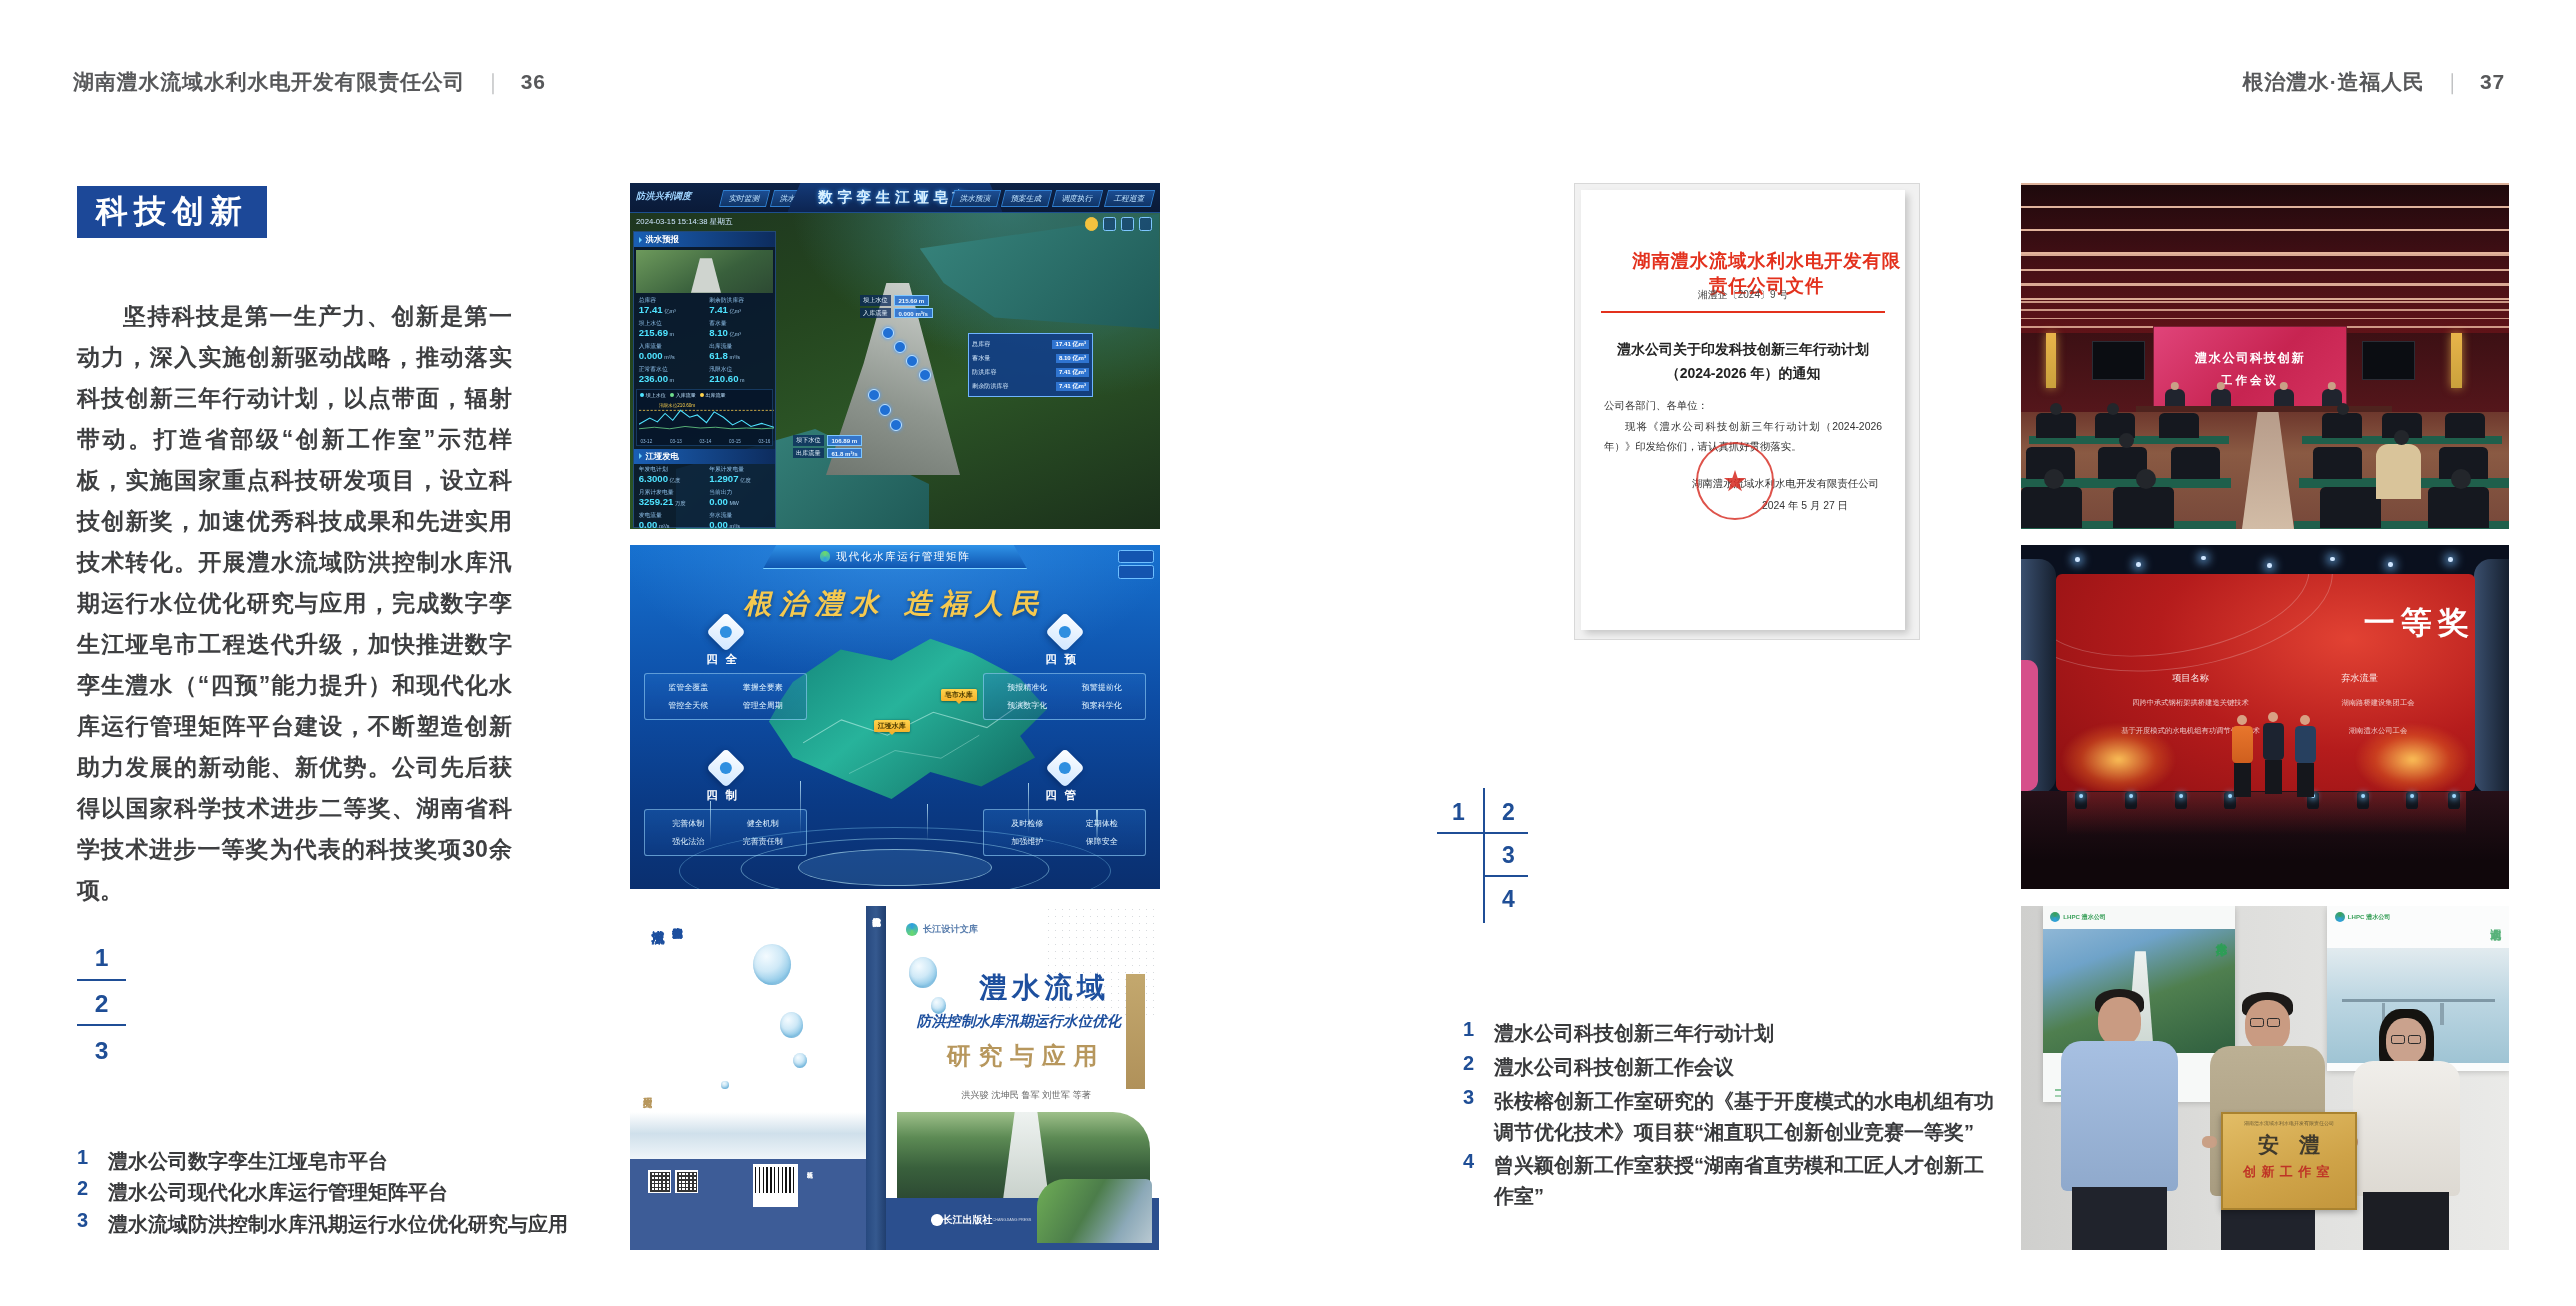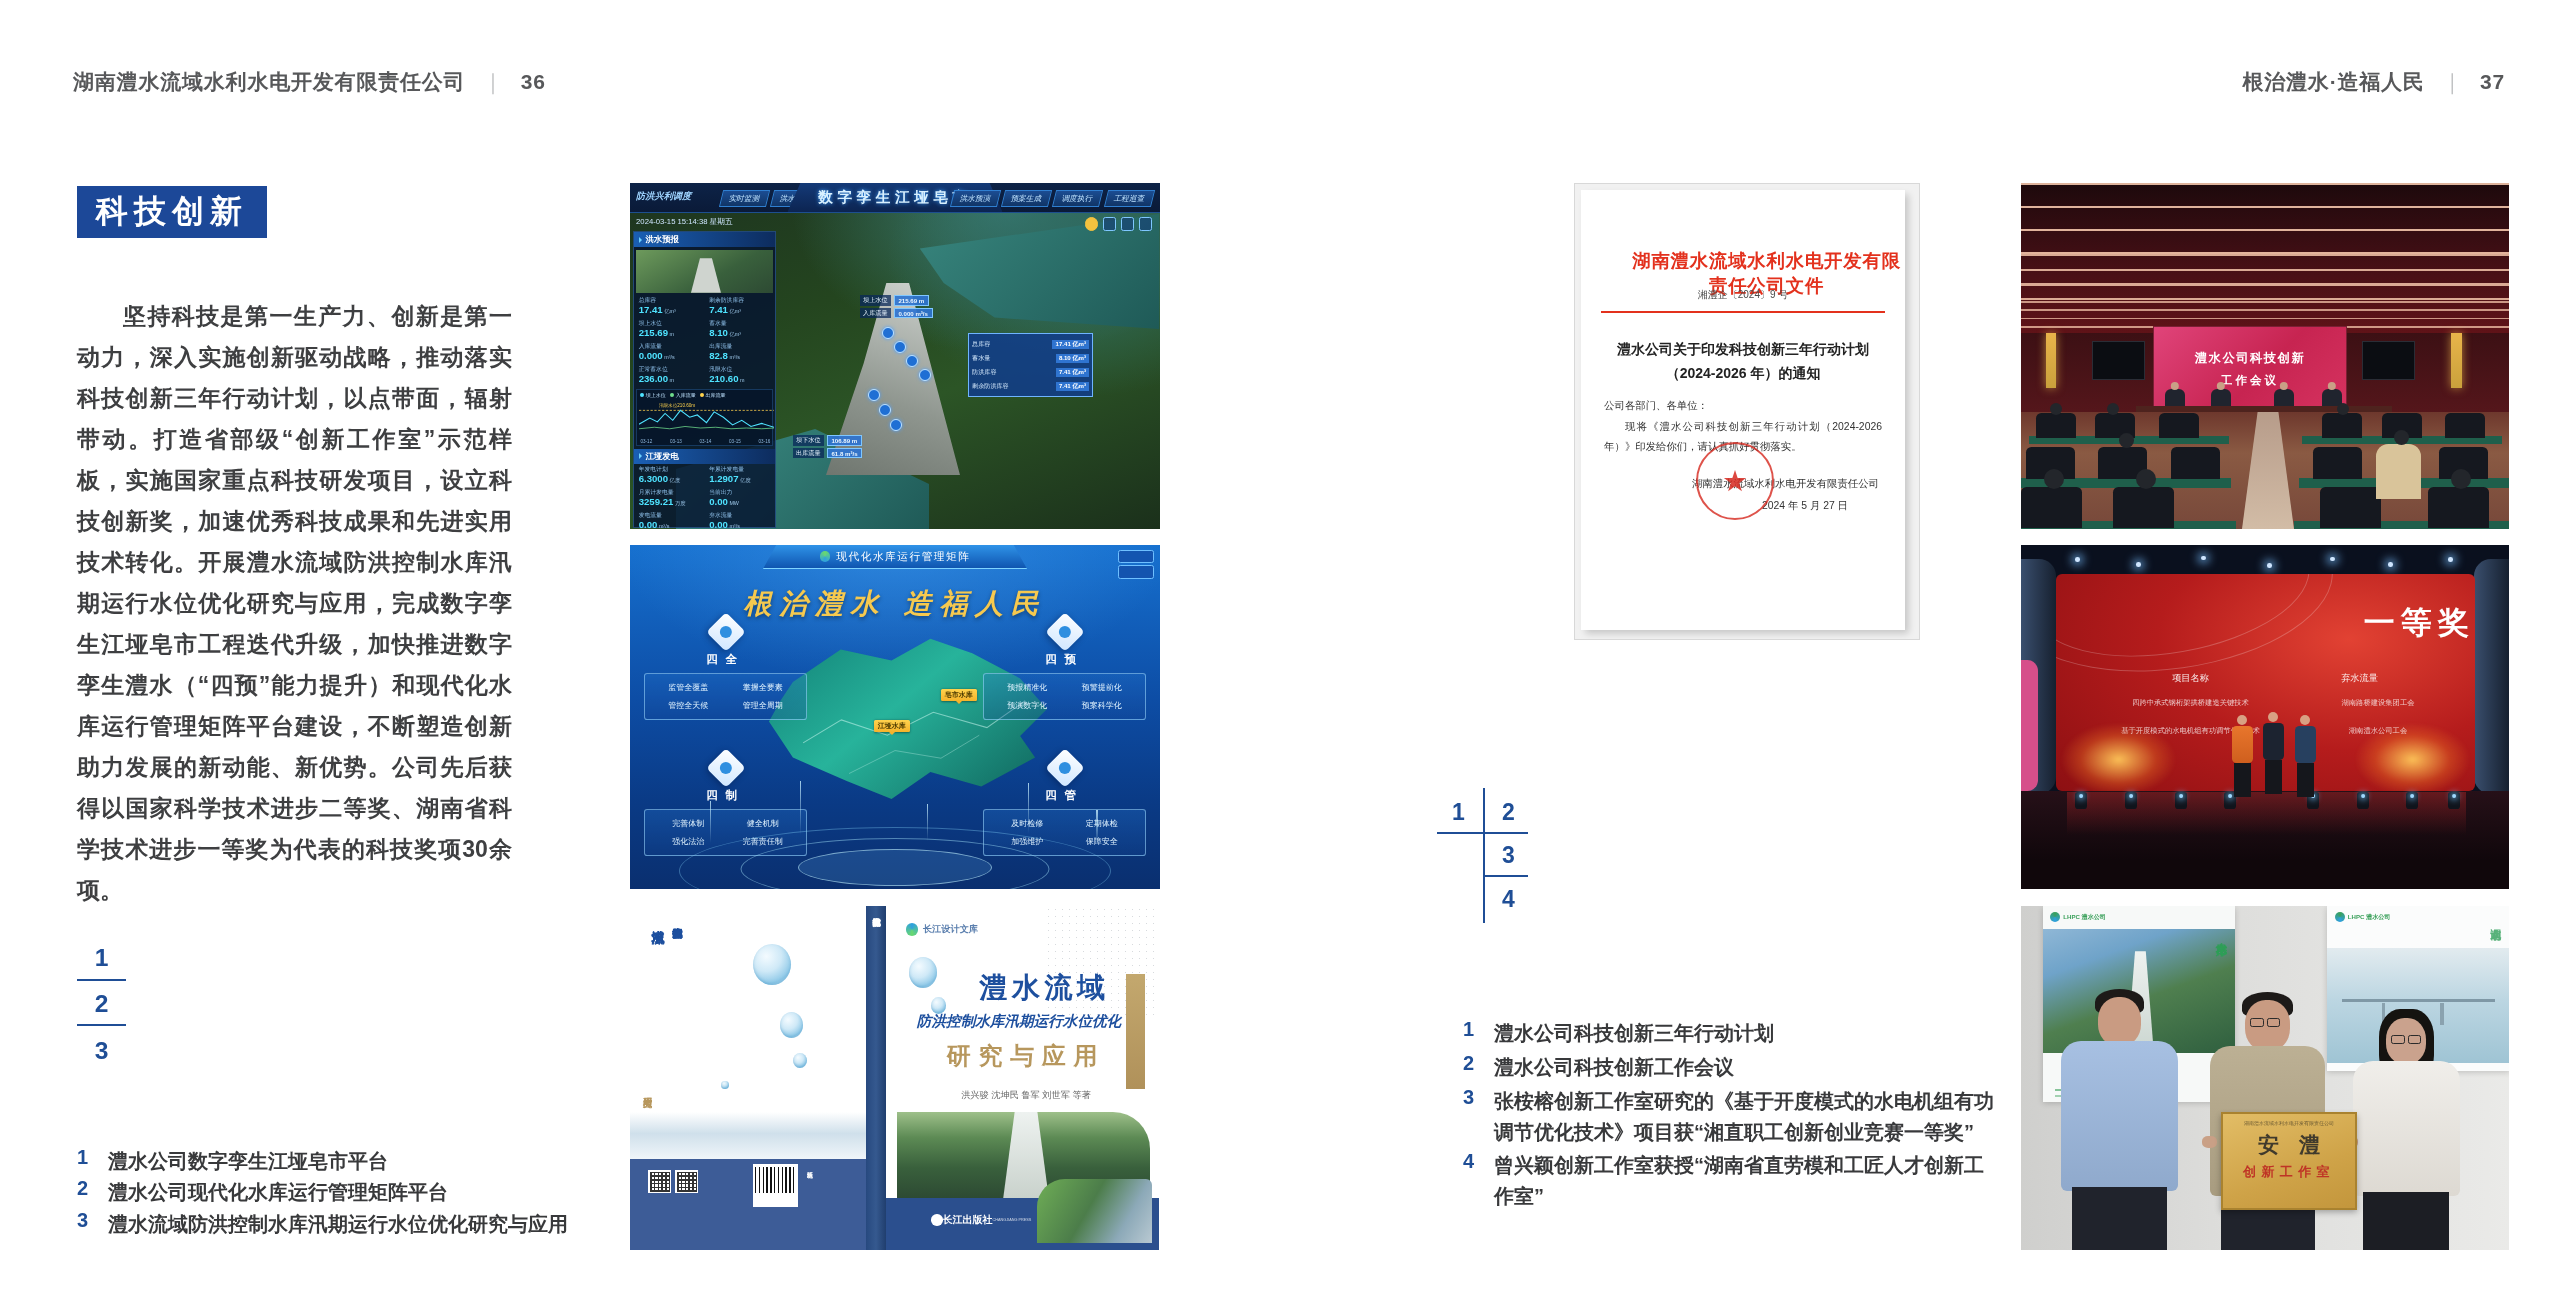--- a/index.html
+++ b/index.html
@@ -307,21 +307,21 @@
         <div class="d-cell">
             <div class="d-lab">蓄水量</div>
             <div class="d-val"><span>8.10</span><span class="u">亿m³</span></div>
           </div>
         <div class="d-cell">
             <div class="d-lab">入库流量</div>
             <div class="d-val"><span>0.000</span><span class="u">m³/s</span></div>
           </div>
         <div class="d-cell">
             <div class="d-lab">出库流量</div>
-            <div class="d-val"><span>82.8</span><span class="u">m³/s</span></div>
+            <div class="d-val"><span>61.8</span><span class="u">m³/s</span></div>
           </div>
         <div class="d-cell">
             <div class="d-lab">正常蓄水位</div>
             <div class="d-val"><span>236.00</span><span class="u">m</span></div>
           </div>
         <div class="d-cell">
             <div class="d-lab">汛限水位</div>
             <div class="d-val"><span>210.60</span><span class="u">m</span></div>
           </div>
       </div>

